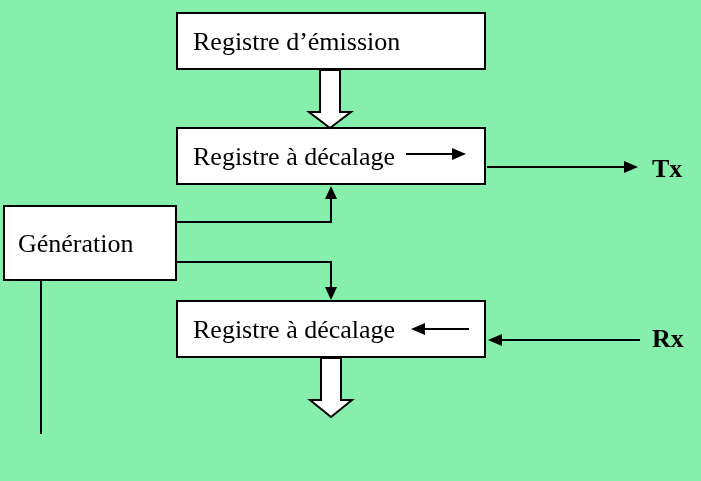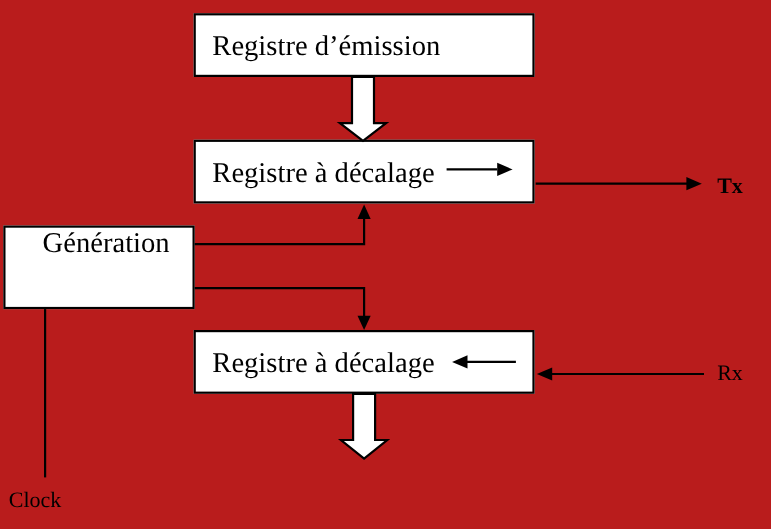--- a/index.html
+++ b/index.html
@@ -4,58 +4,58 @@
 <style>
   html, body {
     margin: 0;
     padding: 0;
     background: #ffffff;
   }
   .canvas {
     position: relative;
     width: 701px;
     height: 481px;
-    background: #b91c1c;
+    background: #86efac;
     font-family: "Liberation Serif", "DejaVu Serif", serif;
     color: #000000;
     overflow: hidden;
   }
   .box {
     position: absolute;
     box-sizing: border-box;
     border: 2px solid #000000;
     background: #ffffff;
     display: flex;
     align-items: center;
     font-size: 26px;
     line-height: 27px;
     padding-left: 15px;
   }
   .box-emission  { left: 176px; top: 12px;  width: 310px; height: 58px; }
   .box-shift-tx  { left: 176px; top: 127px; width: 310px; height: 58px; }
   .box-clock-gen { left: 3px;   top: 205px; width: 174px; height: 76px;
-                   flex-direction: row; align-items: flex-start;
+                   flex-direction: column; align-items: flex-start;
                    justify-content: center; padding-left: 13px; }
   .box-shift-rx  { left: 176px; top: 300px; width: 310px; height: 58px; }
   .box-reception { left: 176px; top: 417px; width: 310px; height: 58px; }
   .connector-layer {
     position: absolute;
     left: 0; top: 0;
     width: 701px;
     height: 481px;
     pointer-events: none;
   }
   .signal-label {
     position: absolute;
-    font-size: 20px;
+    font-size: 26px;
     line-height: 28px;
     white-space: nowrap;
   }
   .label-tx { left: 652px; top: 155px; font-weight: bold; }
-  .label-rx { left: 652px; top: 325px; font-weight: normal; }
+  .label-rx { left: 652px; top: 325px; font-weight: bold; }
   .label-clock { left: 8px; top: 441px; }
 </style>
 </head>
 <body>
 
 <div class="canvas">
 
   <div class="box box-emission">
     <span>Registre d’émission</span>
   </div>
@@ -107,15 +107,14 @@
     <g>
       <polyline points="177,262 331,262 331,289" fill="none" stroke="#000000" stroke-width="2"></polyline>
       <polygon points="331,300 325,287 337,287" fill="#000000"></polygon>
     </g>
 
     <line x1="41" y1="281" x2="41" y2="434" stroke="#000000" stroke-width="2"></line>
   </svg>
 
   <div class="signal-label label-tx">Tx</div>
   <div class="signal-label label-rx">Rx</div>
-  <div class="signal-label label-clock">Clock</div>
 
 </div>
 
 </body></html>

